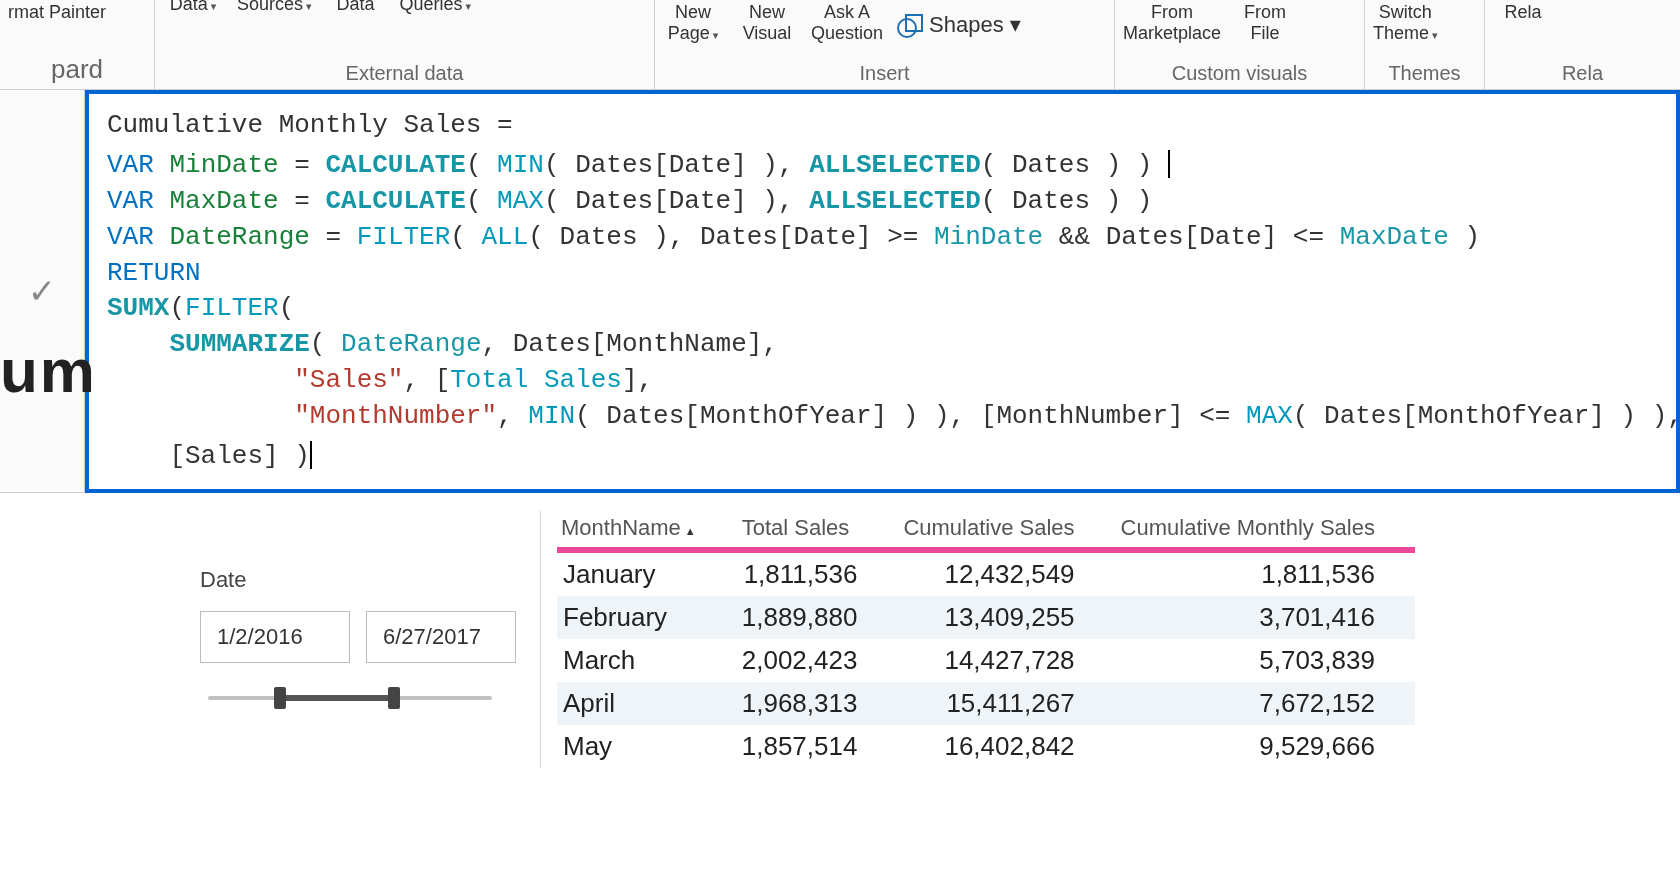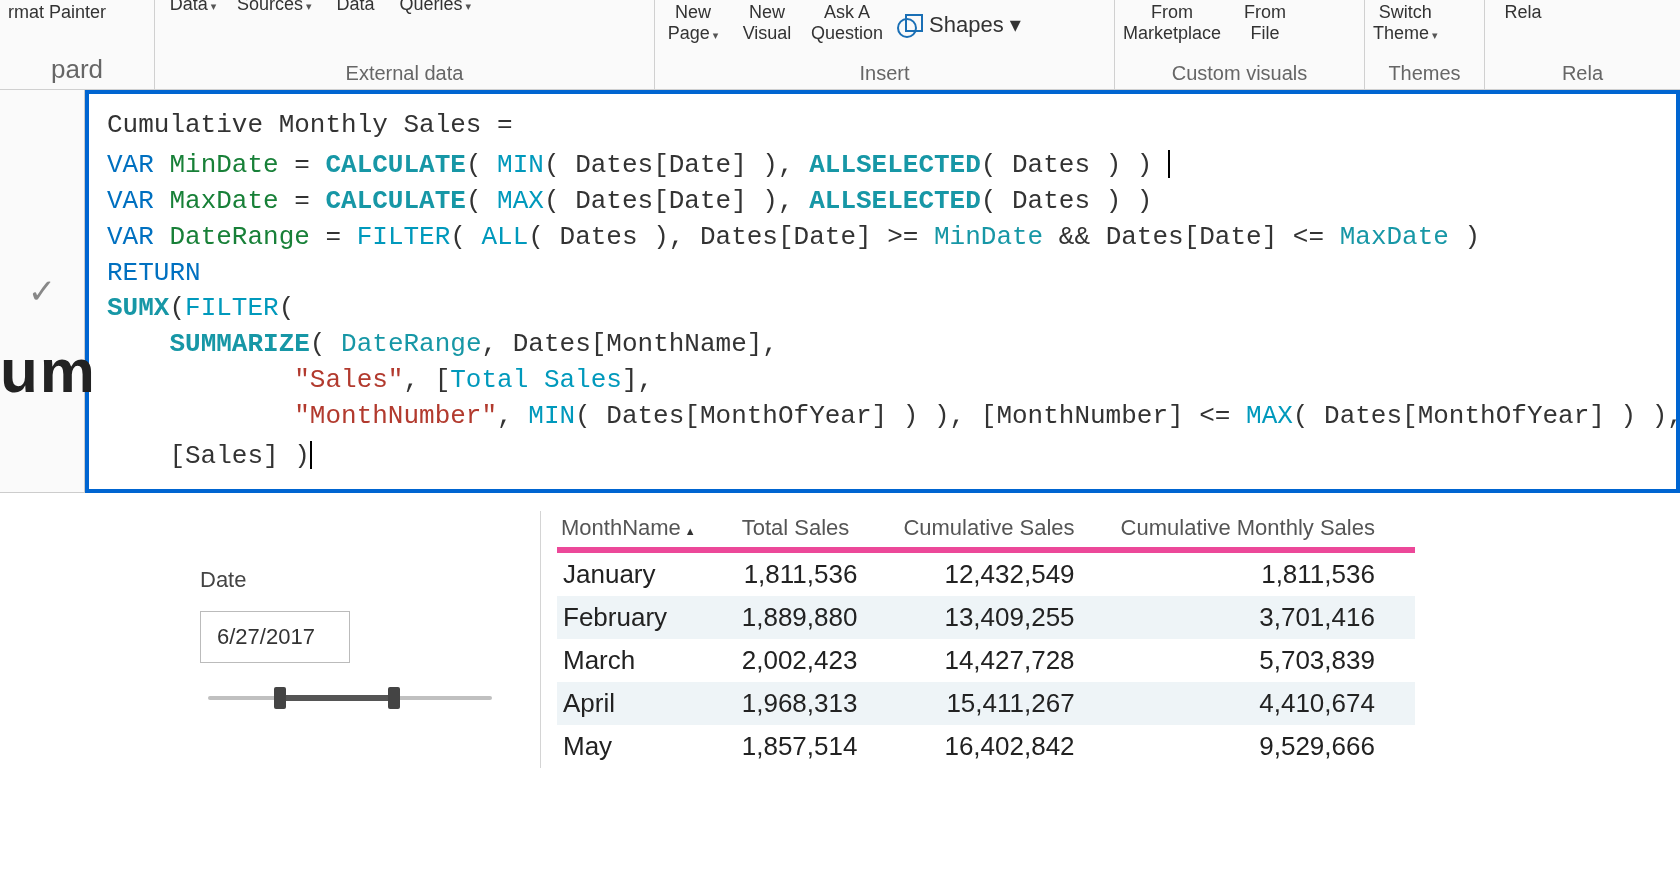--- a/index.html
+++ b/index.html
@@ -291,20 +291,21 @@
   </div>
   <div class="formula-box" id="formula-box"><div><span class="tok-plain">Cumulative Monthly Sales = </span></div><div><span class="tok-kw">VAR </span><span class="tok-var">MinDate</span><span class="tok-plain"> = </span><span class="tok-fn">CALCULATE</span><span class="tok-plain">( </span><span class="tok-fn2">MIN</span><span class="tok-plain">( Dates[Date] ), </span><span class="tok-fn">ALLSELECTED</span><span class="tok-plain">( Dates ) ) </span><span class="cursor-bar"></span></div><div><span class="tok-kw">VAR </span><span class="tok-var">MaxDate</span><span class="tok-plain"> = </span><span class="tok-fn">CALCULATE</span><span class="tok-plain">( </span><span class="tok-fn2">MAX</span><span class="tok-plain">( Dates[Date] ), </span><span class="tok-fn">ALLSELECTED</span><span class="tok-plain">( Dates ) )</span></div><div><span class="tok-kw">VAR </span><span class="tok-var">DateRange</span><span class="tok-plain"> = </span><span class="tok-fn2">FILTER</span><span class="tok-plain">( </span><span class="tok-fn2">ALL</span><span class="tok-plain">( Dates ), Dates[Date] &gt;= </span><span class="tok-usevar">MinDate</span><span class="tok-plain"> &amp;&amp; Dates[Date] &lt;= </span><span class="tok-usevar">MaxDate</span><span class="tok-plain"> )</span></div><div><span class="tok-plain"></span></div><div><span class="tok-kw">RETURN</span></div><div><span class="tok-fn">SUMX</span><span class="tok-plain">(</span><span class="tok-fn2">FILTER</span><span class="tok-plain">(</span></div><div><span class="tok-plain">    </span><span class="tok-fn">SUMMARIZE</span><span class="tok-plain">( </span><span class="tok-usevar">DateRange</span><span class="tok-plain">, Dates[MonthName],</span></div><div><span class="tok-plain">            </span><span class="tok-str">"Sales"</span><span class="tok-plain">, [</span><span class="tok-fn2">Total Sales</span><span class="tok-plain">],</span></div><div><span class="tok-plain">            </span><span class="tok-str">"MonthNumber"</span><span class="tok-plain">, </span><span class="tok-fn2">MIN</span><span class="tok-plain">( Dates[MonthOfYear] ) ), [MonthNumber] &lt;= </span><span class="tok-fn2">MAX</span><span class="tok-plain">( Dates[MonthOfYear] ) ),</span></div><div><span class="tok-plain">    [Sales] )</span><span class="cursor-bar"></span></div></div>
 </div>
 
 <div class="leftclip-um">um</div>
 
 <div class="lower">
   <div class="slicer">
     <div class="slicer-title">Date</div>
     <div class="date-boxes">
+      <div class="date-box">1/2/2016</div>
       <div class="date-box">6/27/2017</div>
     </div>
     <div class="slider">
       <div class="slider-track"></div>
       <div class="slider-fill"></div>
       <div class="slider-handle h1"></div>
       <div class="slider-handle h2"></div>
     </div>
   </div>
 
@@ -334,21 +335,21 @@
           <tr>
             <td>March</td>
             <td class="num">2,002,423</td>
             <td class="num">14,427,728</td>
             <td class="num">5,703,839</td>
           </tr>
           <tr>
             <td>April</td>
             <td class="num">1,968,313</td>
             <td class="num">15,411,267</td>
-            <td class="num">4,410,674</td>
+            <td class="num">7,672,152</td>
           </tr>
           <tr>
             <td>May</td>
             <td class="num">1,857,514</td>
             <td class="num">16,402,842</td>
             <td class="num">9,529,666</td>
           </tr>
         </tbody>
     </table>
   </div>

